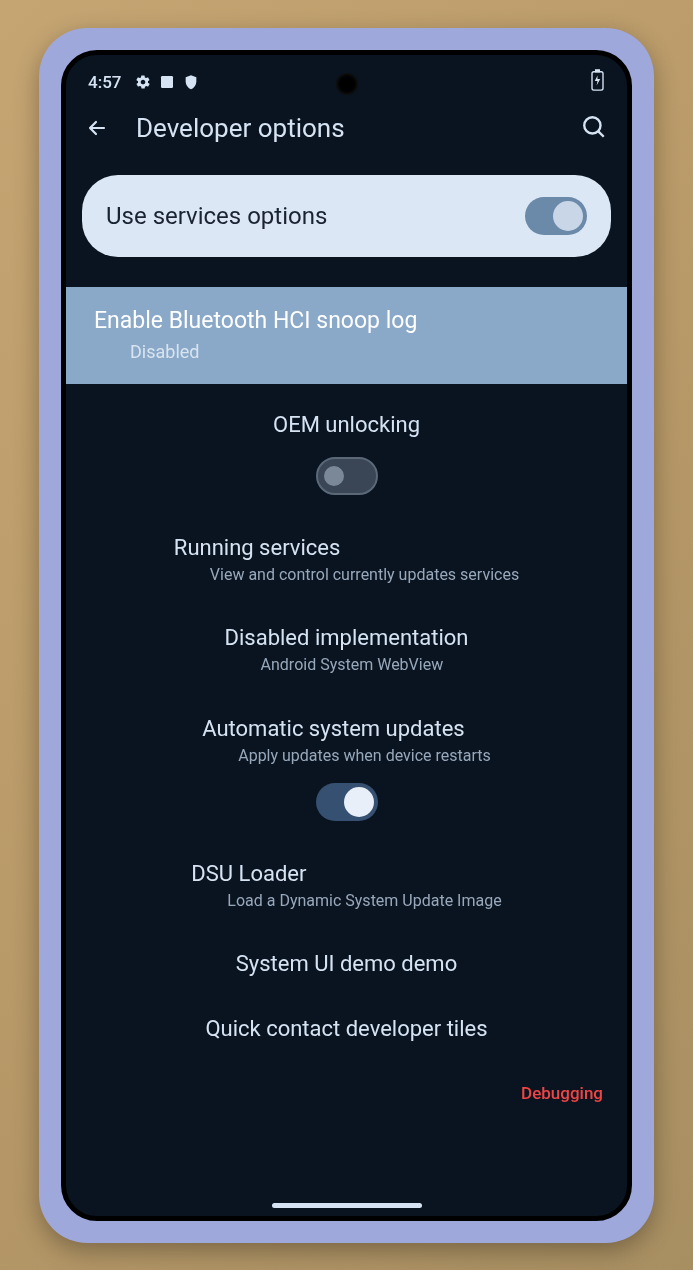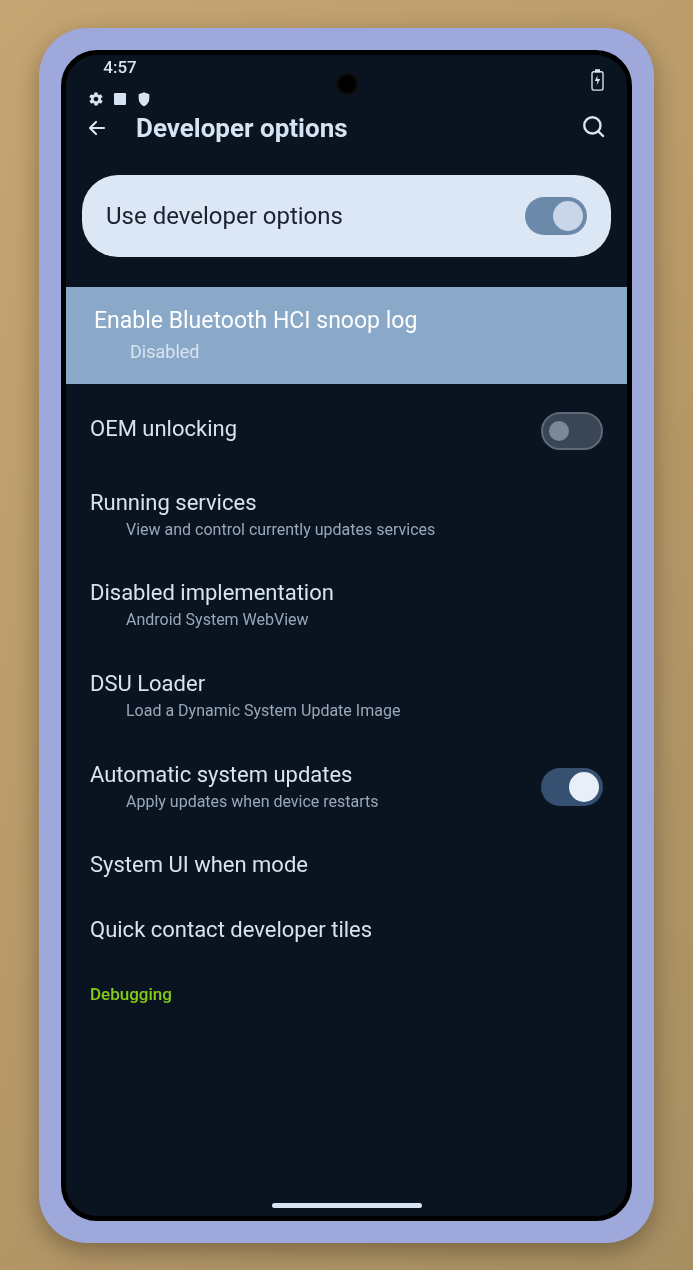--- a/index.html
+++ b/index.html
@@ -61,21 +61,20 @@
       padding: 14px 22px 4px 22px;
       color: #d6e3f3;
       font-size: 17px;
       font-weight: 500;
       height: 44px;
     }
     .status-left {
       display: flex;
       align-items: center;
       gap: 14px;
-      flex-direction: column;
     }
     .status-icons {
       display: flex;
       gap: 8px;
       align-items: center;
     }
     .status-icons svg {
       width: 16px;
       height: 16px;
       fill: #d6e3f3;
@@ -106,21 +105,21 @@
       width: 24px;
       height: 24px;
       stroke: #d6e3f3;
       stroke-width: 2.2;
       fill: none;
       stroke-linecap: round;
       stroke-linejoin: round;
     }
     .header-title {
       font-size: 26px;
-      font-weight: 700;
+      font-weight: 400;
       flex: 1;
       color: #d6e3f3;
     }
     .search-btn {
       width: 28px;
       height: 28px;
       cursor: pointer;
     }
     .search-btn svg {
       width: 26px;
@@ -201,20 +200,21 @@
     }
     .settings-list {
       padding: 0;
     }
     .setting-item {
       padding: 20px 24px;
       display: flex;
       align-items: center;
       justify-content: space-between;
       gap: 16px;
+      flex-direction: column;
     }
     .setting-text {
       flex: 1;
     }
     .item-title {
       color: #d6e3f3;
       font-size: 22px;
       font-weight: 400;
       margin-bottom: 4px;
     }
@@ -222,23 +222,24 @@
       color: #98a8bb;
       font-size: 16px;
       line-height: 1.35;
       margin-left: 36px;
     }
     .item-title.solo {
       margin-bottom: 0;
     }
     .section-header {
       padding: 22px 24px 6px 24px;
-      color: #84cc16;
+      color: #ef4444;
       font-size: 17px;
       font-weight: 500;
+      text-align: right;
     }
     .nav-bar {
       position: absolute;
       bottom: 8px;
       left: 50%;
       transform: translateX(-50%);
       width: 150px;
       height: 5px;
       background: #d6e3f3;
       border-radius: 3px;
@@ -285,21 +286,21 @@
       <div class="search-btn">
         <svg viewBox="0 0 24 24">
             <circle cx="10.5" cy="10.5" r="7.5"></circle>
             <path d="M21 21l-5-5"></path>
           </svg>
       </div>
     </div>
 
     <div class="master-toggle-wrap">
       <div class="master-toggle">
-        <span class="master-toggle-label">Use developer options</span>
+        <span class="master-toggle-label">Use services options</span>
         <div class="toggle on light">
           <div class="toggle-thumb"></div>
         </div>
       </div>
     </div>
 
     <div class="highlighted-item">
       <div class="item-title">Enable Bluetooth HCI snoop log</div>
       <div class="item-sub">Disabled</div>
     </div>
@@ -324,38 +325,38 @@
 
       <div class="setting-item">
         <div class="setting-text">
           <div class="item-title">Disabled implementation</div>
           <div class="item-sub">Android System WebView</div>
         </div>
       </div>
 
       <div class="setting-item">
         <div class="setting-text">
+          <div class="item-title">Automatic system updates</div>
+          <div class="item-sub">Apply updates when device restarts</div>
+        </div>
+        <div class="toggle on accent">
+          <div class="toggle-thumb"></div>
+        </div>
+      </div>
+
+      <div class="setting-item">
+        <div class="setting-text">
           <div class="item-title">DSU Loader</div>
           <div class="item-sub">Load a Dynamic System Update Image</div>
         </div>
       </div>
 
       <div class="setting-item">
         <div class="setting-text">
-          <div class="item-title">Automatic system updates</div>
-          <div class="item-sub">Apply updates when device restarts</div>
-        </div>
-        <div class="toggle on accent">
-          <div class="toggle-thumb"></div>
-        </div>
-      </div>
-
-      <div class="setting-item">
-        <div class="setting-text">
-          <div class="item-title solo">System UI when mode</div>
+          <div class="item-title solo">System UI demo demo</div>
         </div>
       </div>
 
       <div class="setting-item">
         <div class="setting-text">
           <div class="item-title solo">Quick contact developer tiles</div>
         </div>
       </div>
 
       <div class="section-header">Debugging</div>

